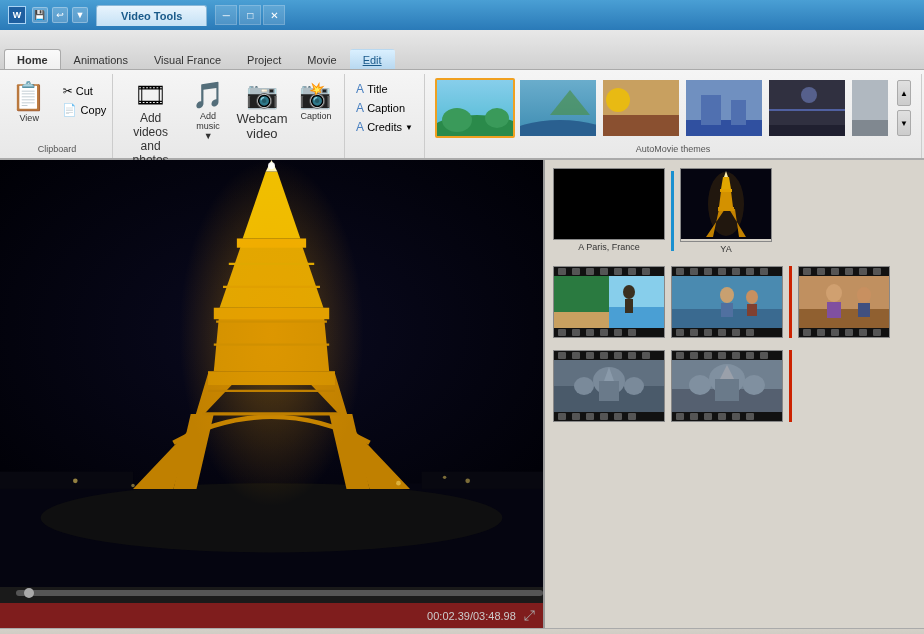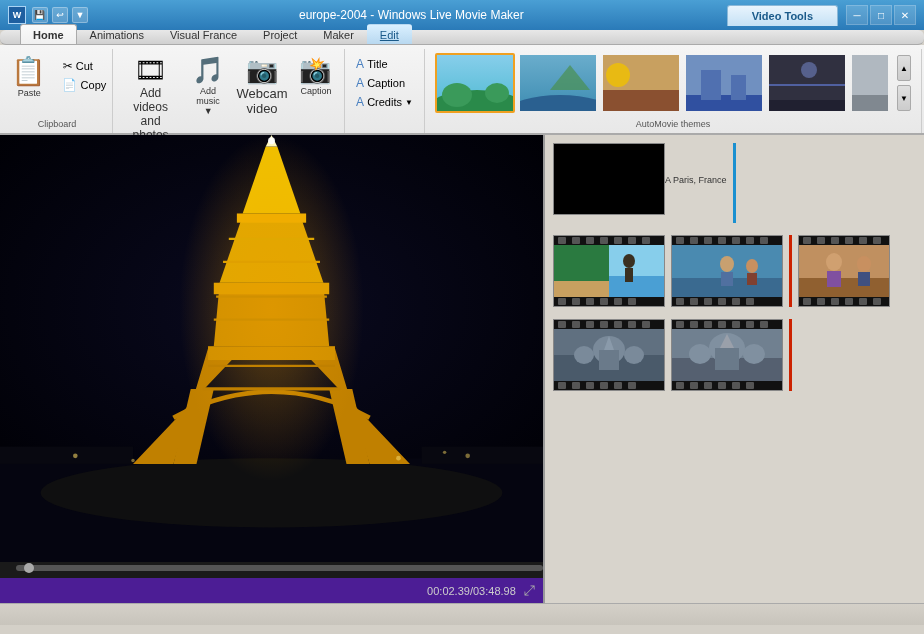--- a/index.html
+++ b/index.html
@@ -43,26 +43,25 @@
     .title-bar-controls { display: flex; gap: 2px; margin-left: 8px; }
     .title-bar-controls span {
       width: 22px; height: 20px; display: flex; align-items: center; justify-content: center;
       background: rgba(255,255,255,0.15); border: 1px solid rgba(255,255,255,0.2);
       cursor: pointer; font-size: 10px; color: white;
     }
 
     
     .ribbon-tabs {
       background: linear-gradient(to bottom, #e8e8e8, #d0d0d0);
-      height: 15px;
+      height: 40px;
       display: flex;
       align-items: flex-end;
-      padding: 0 20px;
+      padding: 0 4px;
       border-bottom: 1px solid #aaa;
-      border-radius: 6px;
     }
     .ribbon-tab {
       padding: 3px 12px;
       font-size: 11px;
       cursor: pointer;
       border: 1px solid transparent;
       border-bottom: none;
       border-radius: 3px 3px 0 0;
       color: #333;
       height: 20px;
@@ -182,21 +181,21 @@
       flex: 1;
       background: #000;
       position: relative;
       overflow: hidden;
       display: flex;
       align-items: center;
       justify-content: center;
     }
     
     .video-controls {
-      background: #4c1d95;
+      background: #7f1d1d;
       padding: 4px 8px;
       display: flex;
       align-items: center;
       justify-content: flex-end;
       gap: 8px;
     }
     .timecode { color: #ccc; font-size: 11px; }
     .expand-btn { color: #aaa; font-size: 14px; cursor: pointer; }
     .seek-bar {
       width: 100%;
@@ -224,21 +223,21 @@
       flex-direction: column;
       gap: 12px;
     }
     .storyboard-row {
       display: flex;
       gap: 6px;
       align-items: flex-start;
     }
     .story-clip {
       display: flex;
-      flex-direction: row;
+      flex-direction: column;
       align-items: center;
       cursor: pointer;
     }
     .clip-thumb {
       position: relative;
       border: 1px solid #888;
     }
     .clip-thumb.selected { border: 2px solid #2080c0; }
     .clip-label {
       font-size: 9px;
@@ -300,45 +299,44 @@
 </head>
 <body>
 
 <div class="title-bar">
   <div class="title-bar-logo">W</div>
   <div class="title-bar-quick">
     <span>💾</span>
     <span>↩</span>
     <span>▼</span>
   </div>
-  <span class="title-text">europe-2004 - Windows Live Movie Maker</span>
   <div class="video-tools-tab">Video Tools</div>
   <div class="title-bar-controls">
     <span>─</span>
     <span>□</span>
     <span>✕</span>
   </div>
 </div>
 
 <div class="ribbon-tabs">
   <div class="ribbon-tab active">Home</div>
   <div class="ribbon-tab">Animations</div>
   <div class="ribbon-tab">Visual France</div>
   <div class="ribbon-tab">Project</div>
-  <div class="ribbon-tab">Maker</div>
+  <div class="ribbon-tab">Movie</div>
   <div class="ribbon-tab video-tools-ribbon-tab">Edit</div>
 </div>
 
 <div class="ribbon">
 
   <div class="ribbon-group clipboard-group">
     <div class="ribbon-group-content">
       <div class="paste-btn">
         <div style="font-size:28px;">📋</div>
-        <div style="font-size:9px; color:#333;">Paste</div>
+        <div style="font-size:9px; color:#333;">View</div>
       </div>
       <div class="cut-copy-col">
         <div class="ribbon-btn-small">
           <span style="font-size:12px;">✂</span>
           <span>Cut</span>
         </div>
         <div class="ribbon-btn-small">
           <span style="font-size:12px;">📄</span>
           <span>Copy</span>
         </div>
@@ -548,20 +546,36 @@
       <div class="story-clip">
         <div class="clip-thumb">
           <div class="black-clip"></div>
         </div>
         <div class="clip-label">A Paris, France</div>
       </div>
 
       <div class="clip-divider"></div>
 
 
+      <div class="story-clip">
+        <div class="clip-thumb">
+          <svg width="90" height="70" viewBox="0 0 90 70">
+            <rect width="90" height="70" fill="#050510"></rect>
+            <polygon points="25,68 32,68 38,40 44,40" fill="#c08000"></polygon>
+            <polygon points="65,68 58,68 54,40 48,40" fill="#c08000"></polygon>
+            <rect x="37" y="38" width="16" height="4" fill="#d09000"></rect>
+            <polygon points="38,38 40,22 50,22 52,38" fill="#d09000"></polygon>
+            <rect x="39" y="20" width="12" height="3" fill="#e0a000"></rect>
+            <polygon points="40,20 42,8 48,8 50,20" fill="#e0a800"></polygon>
+            <polygon points="43,8 45,2 47,8" fill="#fff8c0"></polygon>
+            <ellipse cx="45" cy="35" rx="18" ry="32" fill="#f0a000" opacity="0.12"></ellipse>
+          </svg>
+        </div>
+        <div class="clip-label">YA</div>
+      </div>
     </div>
 
     <div class="storyboard-row">
 
       <div class="story-clip">
         <div class="clip-thumb">
           <div class="film-strip-clip">
             <svg width="110" height="70" viewBox="0 0 110 70">
 
               <rect width="110" height="70" fill="#222"></rect>

